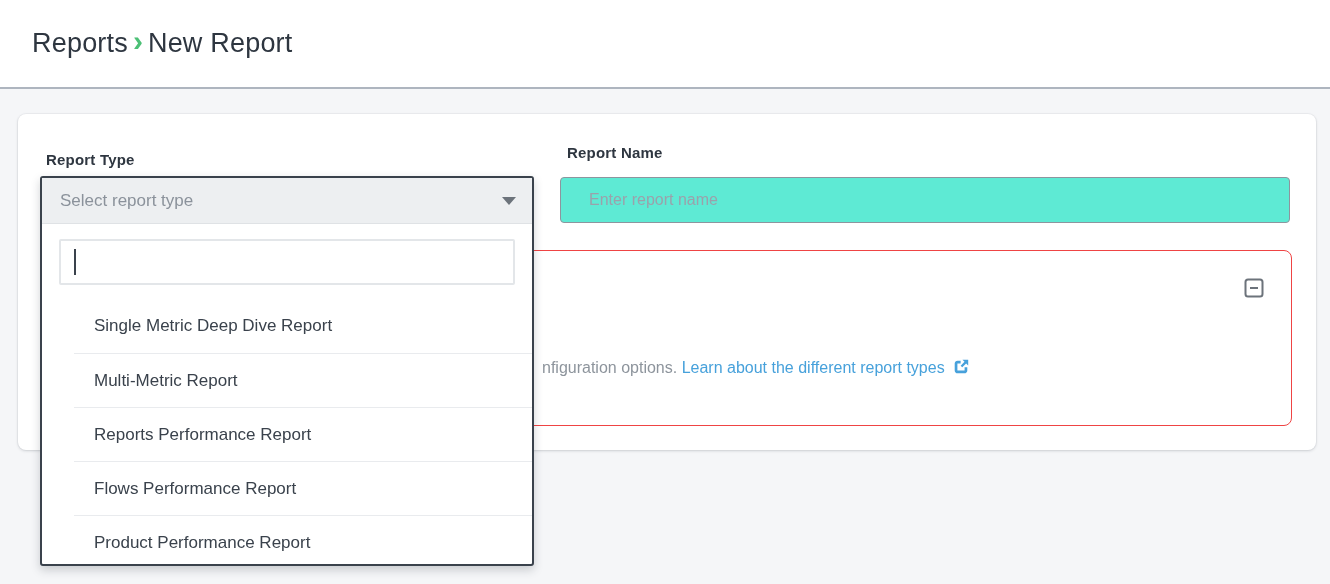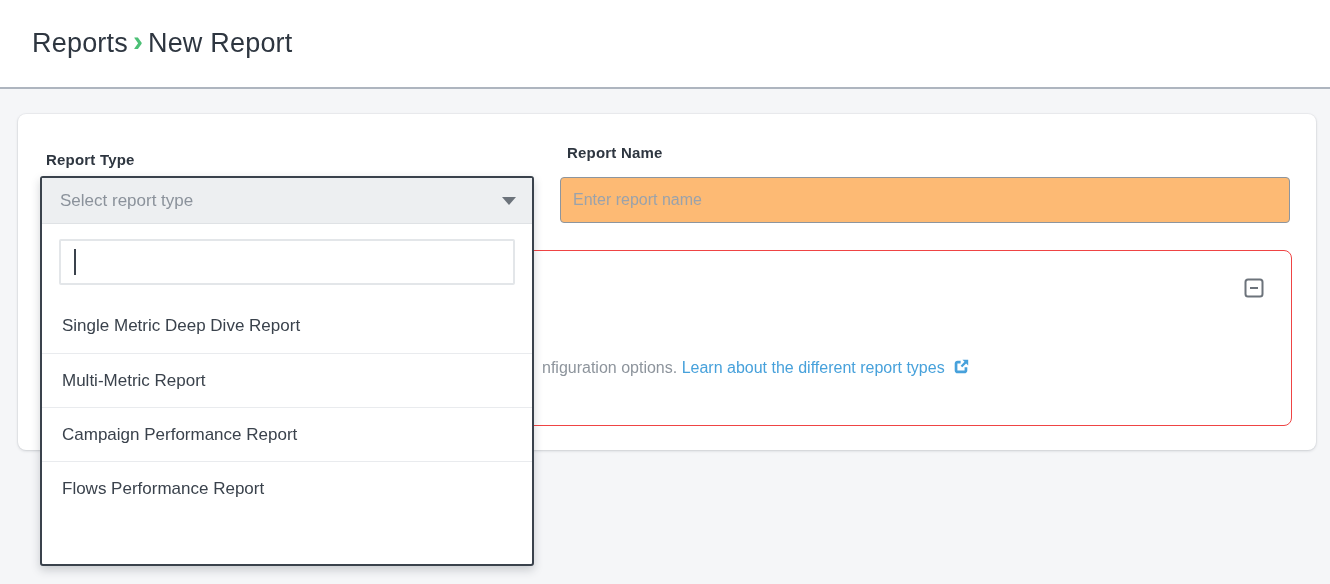--- a/index.html
+++ b/index.html
@@ -22,23 +22,23 @@
     background:#ffffff; border-radius:8px;
     box-shadow:0 1px 3px rgba(46,54,64,.18), 0 0 0 1px rgba(46,54,64,.04); }
 
   .field-label { position:absolute; font-size:15px; font-weight:700;
     color:#2e3640; letter-spacing:.2px; }
   .label-type { left:46px; top:144px;margin-top:7px; }
   .label-name { left:567px; top:144px; }
 
   
   .name-input { position:absolute; left:560px; top:177px; width:730px; height:46px;
-    border:1px solid #8d959e; border-radius:4px; background:#fdba74;
+    border:1px solid #8d959e; border-radius:4px; background:#5eead4;
     font-family:"Liberation Sans", sans-serif; font-size:16px; color:#2e3640;
-    padding:0 12px; outline:none; }
+    padding:0 28px; outline:none; }
   .name-input::placeholder { color:#9aa2ab; opacity:1; }
 
   
   .info-panel { position:absolute; left:46px; top:250px; width:1246px; height:176px;
     border:1px solid #ef4444; border-radius:8px; background:#fff; }
   .collapse-btn { position:absolute; right:27px; top:27px; width:20px; height:20px;
     background:none; border:none; cursor:pointer; padding:0; }
   .info-text { position:absolute; left:495px; top:105px; font-size:16px;
     color:#8d949c; line-height:24px; white-space:nowrap; }
   .info-link { color:#47a1db; text-decoration:none; cursor:pointer; }
@@ -57,21 +57,21 @@
     border-right:7px solid transparent; border-top:8px solid #6c737b; }
 
   .search-wrap { position:relative; margin:15px 17px 14px 17px; }
   .dd-search { width:100%; height:46px; border:2px solid #e3e6e9; border-radius:2px;
     background:#fff; outline:none; font-family:"Liberation Sans", sans-serif;
     font-size:16px; color:#2e3640; padding:0 14px; }
   .fake-caret { position:absolute; left:15px; top:10px; width:2px; height:26px;
     background:#3a424c; animation:blink 1.1s step-end infinite; }
   @keyframes blink { 50% { opacity:0; } }
 
-  .dd-options { list-style:none; flex:1; overflow:hidden; }
+  .dd-options { list-style:none; flex:1; overflow:hidden;padding-left:32px; }
   .dd-option { height:54px; display:flex; align-items:center; padding:0 20px;
     font-size:17px; color:#3a424c; cursor:pointer; }
   .dd-option + .dd-option { border-top:1px solid #e9ebee; }
 </style>
 </head>
 <body>
 
 <div class="stage">
 
   <div class="header">
@@ -113,18 +113,19 @@
       <span class="select-placeholder">Select report type</span>
       <span class="caret-down"></span>
     </div>
     <div class="search-wrap">
       <input class="dd-search" type="text" value="" style="">
       <span class="fake-caret"></span>
     </div>
     <ul class="dd-options">
       <li class="dd-option">Single Metric Deep Dive Report</li>
       <li class="dd-option">Multi-Metric Report</li>
-      <li class="dd-option">Campaign Performance Report</li>
+      <li class="dd-option">Reports Performance Report</li>
       <li class="dd-option">Flows Performance Report</li>
+      <li class="dd-option">Product Performance Report</li>
     </ul>
   </div>
 
 </div>
 
 </body></html>

